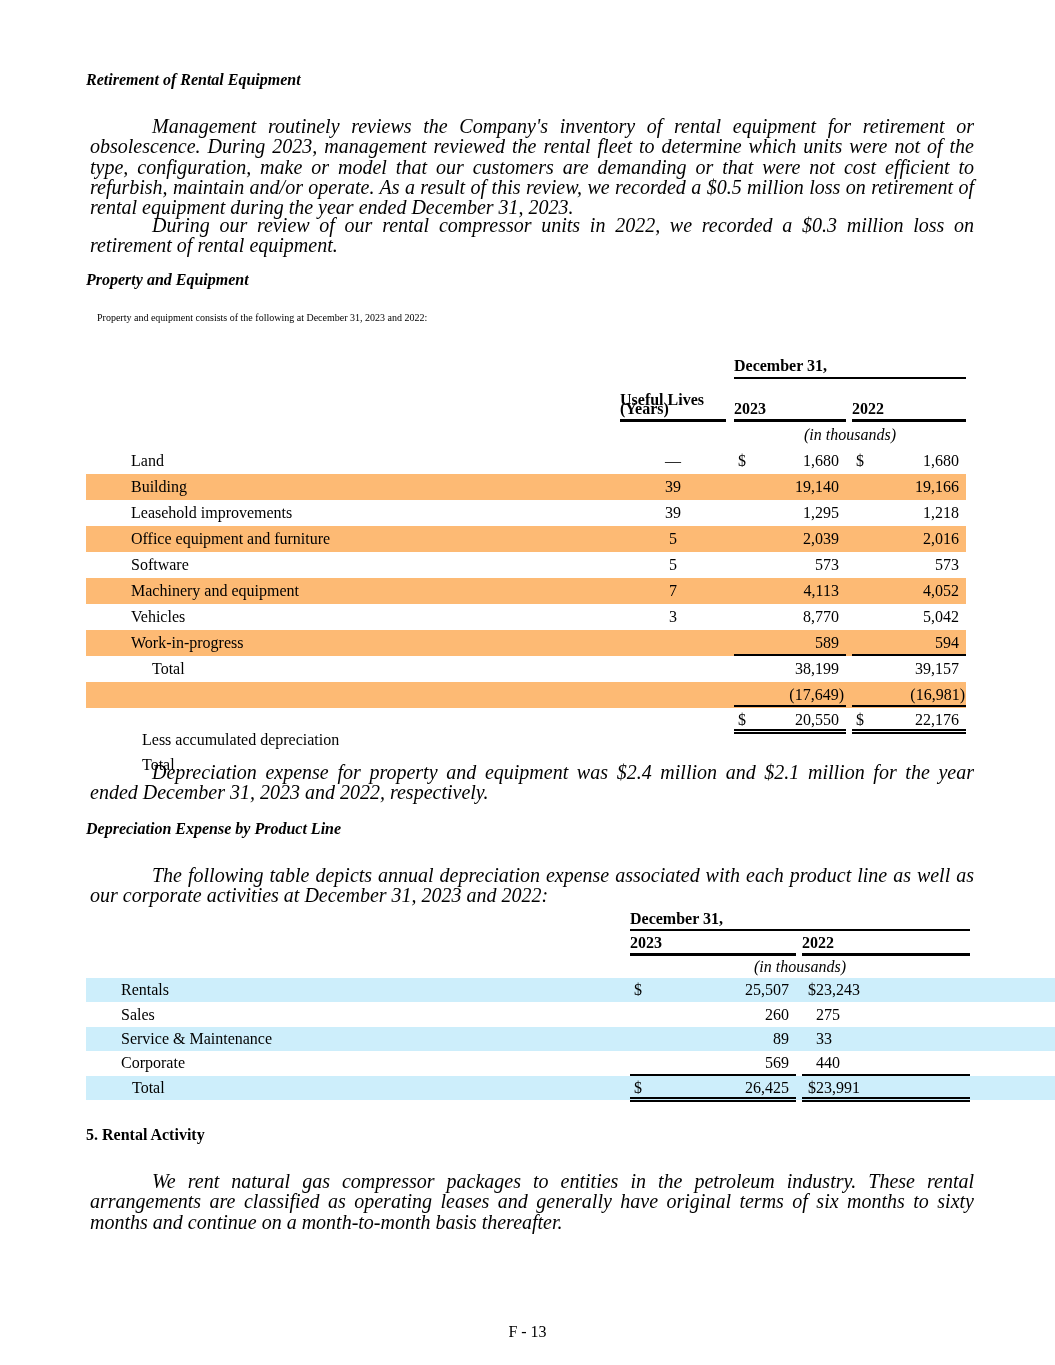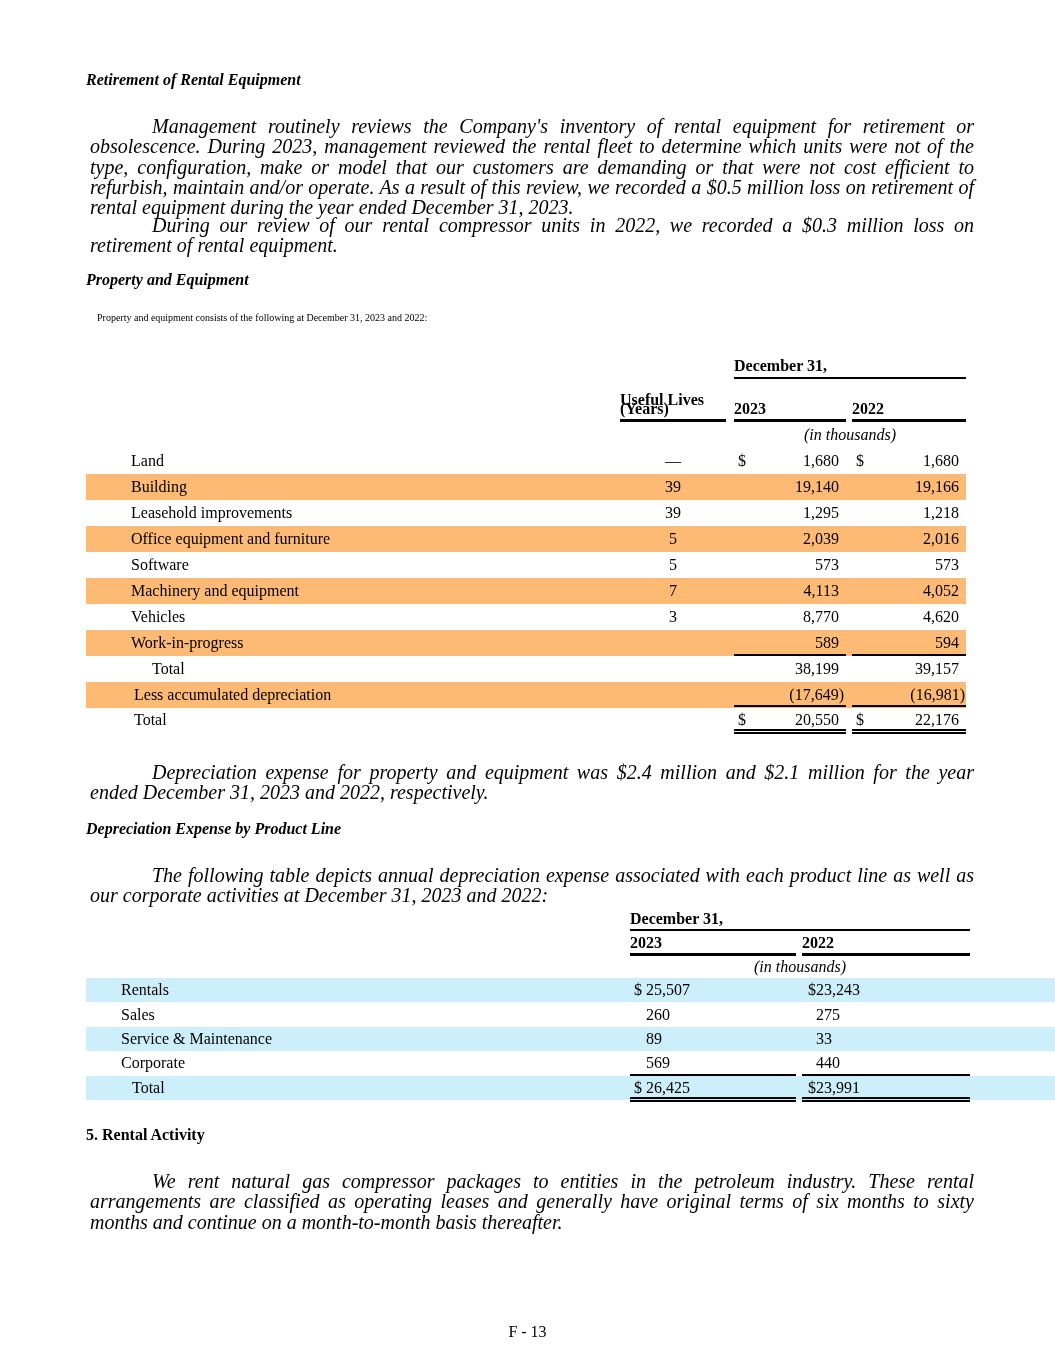--- a/index.html
+++ b/index.html
@@ -16,40 +16,40 @@
   }
   .para .indent { display: inline-block; width: 62px; }
   .plain { position: absolute; left: 11px; font-size: 10px; }
 
   
   .t1 { position: absolute; left: 0; top: 0; width: 880px; }
   .row { position: absolute; left: 0; width: 880px; height: 26px; }
   .row.shade { background: #fdba74; }
   .cell { position: absolute; top: 4px; font-size: 16px; white-space: nowrap; }
   .lbl { left: 45px; }
-  .lbl.ind1 { left: 48px; }
+  .lbl.ind1 { left: 56px; margin-top: 45px; }
   .lbl.ind2 { left: 66px; }
   .life { left: 534px; width: 106px; text-align: center; }
   .d1 { left: 652px; }
   .v1 { left: 660px; width: 93px; text-align: right; }
   .d2 { left: 770px; }
   .v2 { left: 778px; width: 95px; text-align: right; }
   .rule { position: absolute; background: #000; height: 2px; }
   .dbl { position: absolute; height: 5px; border-top: 2px solid #000; border-bottom: 2px solid #000; box-sizing: border-box; }
   .hdr { position: absolute; font-weight: bold; font-size: 16px; text-align: left; }
   .ital { position: absolute; font-style: italic; font-size: 16px; text-align: center; }
 
   
   .r2 { position: absolute; left: 0; width: 1047px; height: 24px; }
   .r2.shade { background: #cdeefb; }
   .c2 { position: absolute; top: 3px; font-size: 16px; white-space: nowrap; }
   .l2 { left: 35px; }
   .l2.ind { left: 46px; }
   .dd1 { left: 548px; }
-  .vv1 { left: 560px; width: 143px; text-align: left; }
+  .vv1 { left: 560px; width: 143px; text-align: right; }
   .dd2 { left: 722px; }
   .vv2 { left: 730px; width: 146px; text-align: left; }
 
   .footer { position: absolute; top: 1323px; left: 0; width: 1055px; text-align: center; font-size: 16px; }
 </style>
 </head>
 <body>
 
 <div class="page">
 
@@ -107,21 +107,21 @@
     <div class="row shade" style="top:578px;">
       <span class="cell lbl">Machinery and equipment</span>
       <span class="cell life">7</span>
       <span class="cell v1">4,113</span>
       <span class="cell v2">4,052</span>
     </div>
     <div class="row" style="top:604px;">
       <span class="cell lbl">Vehicles</span>
       <span class="cell life">3</span>
       <span class="cell v1">8,770</span>
-      <span class="cell v2">4,620</span>
+      <span class="cell v2">5,042</span>
     </div>
     <div class="row shade" style="top:630px;">
       <span class="cell lbl">Work-in-progress</span>
       <span class="cell v1">589</span>
       <span class="cell v2">594</span>
     </div>
     <div class="rule" style="top:654px; left:648px; width:112px;"></div>
     <div class="rule" style="top:654px; left:766px; width:114px;"></div>
     <div class="row" style="top:656px;">
       <span class="cell lbl ind2">Total</span>

